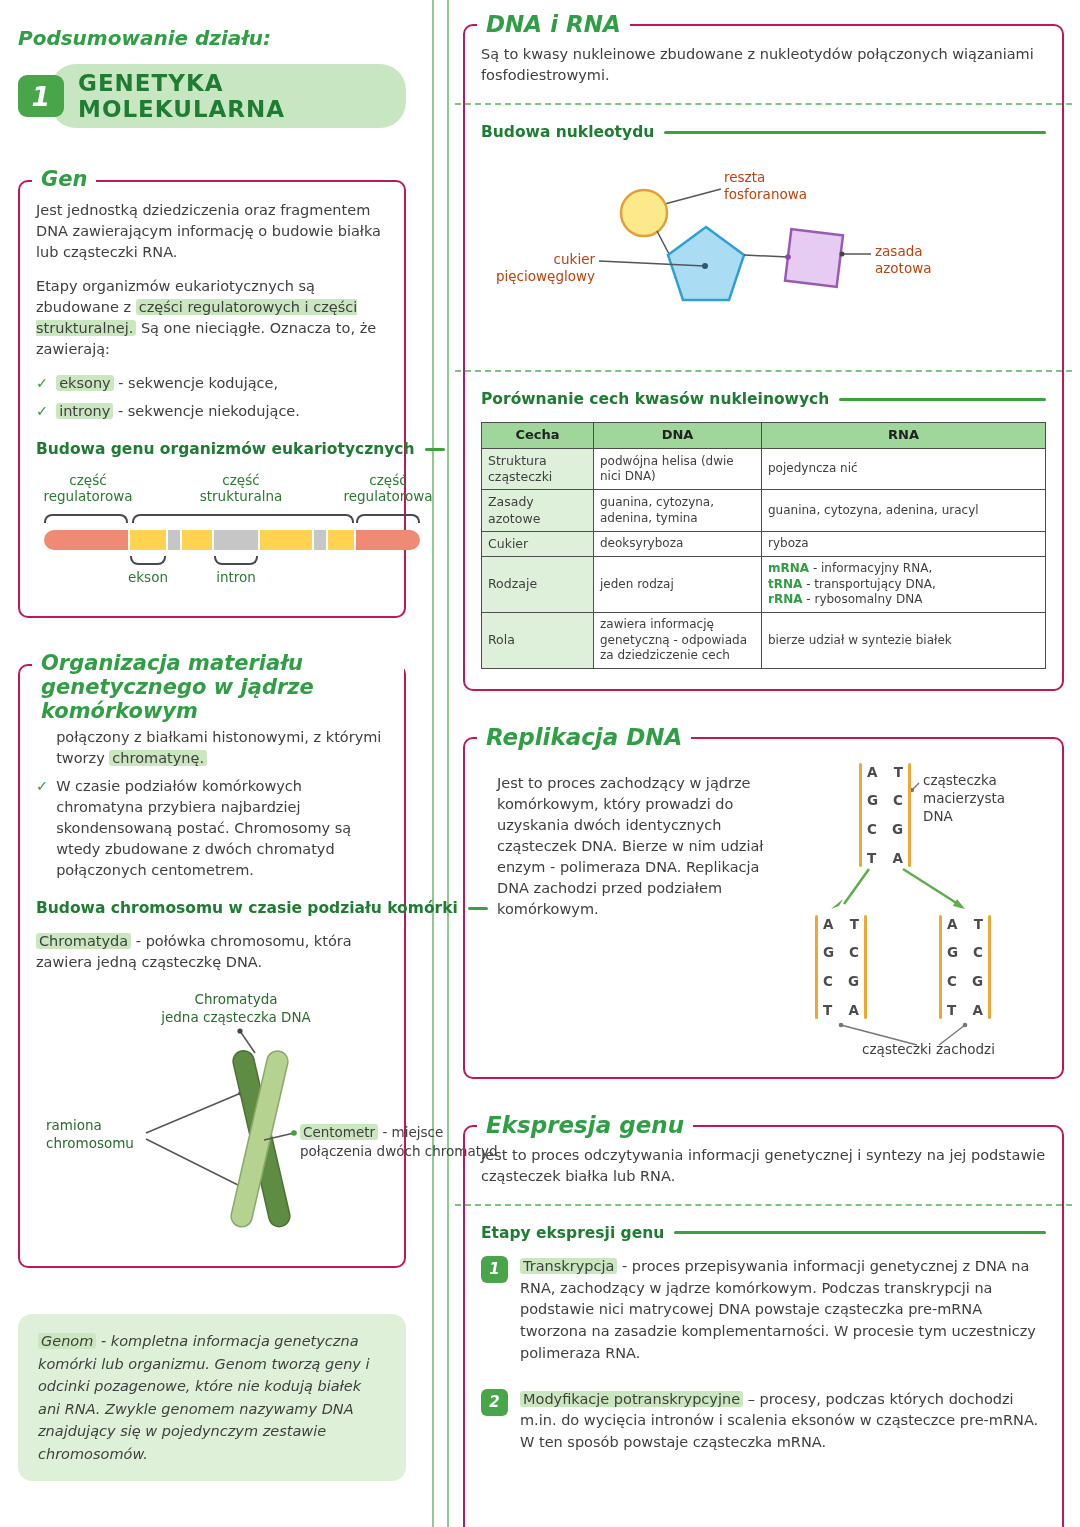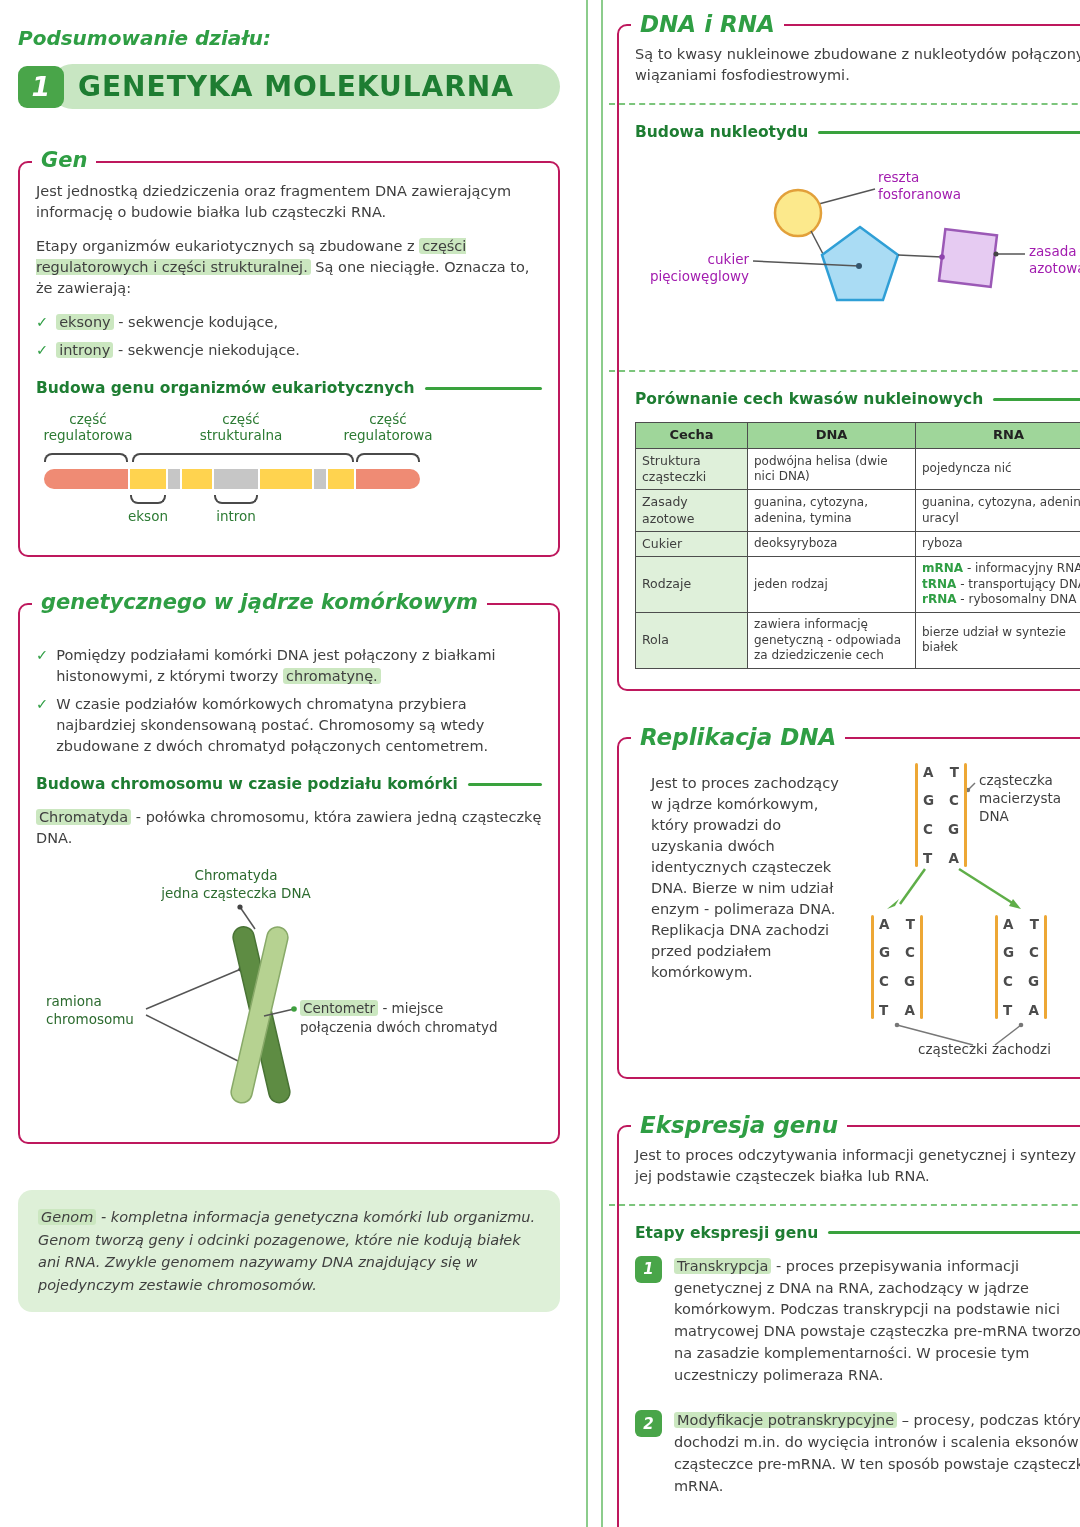--- a/index.html
+++ b/index.html
@@ -1,25 +1,25 @@
 <!DOCTYPE html>
 <html><head>
 <meta charset="utf-8">
 <style>
   *{margin:0;padding:0;box-sizing:border-box}
   body{width:1080px;height:1527px;background:#ffffff;font-family:"DejaVu Sans",sans-serif;color:#3f3f3f;overflow:hidden}
   .page{display:flex;width:1080px;height:1527px}
-  .col-left{width:586px;padding:26px 26px 0 18px;flex-shrink:0}
+  .col-left{width:432px;padding:26px 26px 0 18px;flex-shrink:0}
   .divider{width:17px;flex-shrink:0;border-left:2px solid #8ccc8c;border-right:2px solid #8ccc8c}
   .col-right{flex:1;padding:24px 16px 0 14px}
 
   .page-header{color:#2f9e44;font-weight:bold;font-style:italic;font-size:20px;margin-bottom:14px}
   .chapter{display:flex;align-items:center;margin-bottom:52px}
   .chapter-num{width:46px;height:42px;background:#49a549;color:#fff;font-size:27px;font-weight:bold;font-style:italic;display:flex;align-items:center;justify-content:center;border-radius:9px;position:relative;z-index:1}
-  .chapter-pill{flex:1;background:#c8e6c2;color:#1e7d32;font-weight:bold;font-size:28px;padding:6px 10px 6px 28px;margin-left:-14px;border-radius:26px;letter-spacing:1px}
+  .chapter-pill{flex:1;background:#c8e6c2;color:#1e7d32;font-weight:bold;font-size:23px;padding:6px 10px 6px 28px;margin-left:-14px;border-radius:26px;letter-spacing:1px}
 
   .nbox{position:relative;border:2px solid #be185d;border-radius:10px;padding:18px 16px 20px;margin-bottom:46px}
   .nbox-title{position:absolute;top:-15px;left:12px;background:#fff;padding:0 9px;color:#2f9e44;font-weight:bold;font-style:italic;font-size:21px;line-height:1.15}
   .t-lg{font-size:23px}
   .org-box{padding-top:40px}
   .body-text{font-size:14.5px;line-height:1.45;margin-bottom:13px}
   .hl{background:#cbe7c0;border-radius:3px;padding:0 3px}
   .bullet{display:flex;gap:8px;font-size:14.5px;line-height:1.45;margin-bottom:7px}
   .check{color:#2f9e44;font-weight:bold;flex-shrink:0}
   .subhead{display:flex;align-items:center;gap:10px;color:#1e7d32;font-weight:bold;font-size:15.5px;margin:18px 0 14px;white-space:nowrap}
@@ -41,21 +41,21 @@
   .gd-sub{position:absolute;top:97px;width:60px;text-align:center;color:#2c7a33;font-size:13.5px}
 
   
   .chrom-diagram{position:relative;height:255px;margin-top:18px}
   .cd-top-label{position:absolute;left:85px;top:0;width:230px;text-align:center;color:#2c6b2f;font-size:13.5px;line-height:1.3}
   .cd-arms-label{position:absolute;left:10px;top:126px;width:92px;text-align:left;color:#2c6b2f;font-size:13.5px;line-height:1.3}
   .cd-cent-label{position:absolute;left:264px;top:132px;width:200px;font-size:13.5px;line-height:1.4;color:#3f3f3f}
 
   
   .nuc-diagram{position:relative;width:467px;height:198px;margin:4px 0 0}
-  .nuc-label{position:absolute;color:#a21caf;font-size:13.5px;line-height:1.25}
+  .nuc-label{position:absolute;color:#c2410c;font-size:13.5px;line-height:1.25}
 
   
   table.cmp{border-collapse:collapse;width:100%;font-size:12px;line-height:1.3}
   .cmp th,.cmp td{border:1px solid #4d4d4d;padding:4px 6px;text-align:left;vertical-align:middle}
   .cmp th{background:#9fd69a;font-weight:bold;text-align:center;font-size:13px;color:#222}
   .cmp td.feat{background:#dff0da;font-size:12.5px}
   .cmp .c-feat{width:112px}
   .cmp .c-dna{width:168px}
   .rna-term{color:#2f9e44;font-weight:bold}
 
@@ -124,20 +124,21 @@
         </div>
         <div class="brace down" style="left:94px;width:36px;top:84px"></div>
         <div class="brace down" style="left:178px;width:44px;top:84px"></div>
         <div class="gd-sub" style="left:82px">ekson</div>
         <div class="gd-sub" style="left:170px">intron</div>
       </div>
     </section>
 
     <section class="nbox org-box">
       <div class="nbox-title">
+        <div>Organizacja materiału</div>
         <div>genetycznego w jądrze komórkowym</div>
       </div>
       <div class="bullet">
         <span class="check">✓</span>
         <span><span>Pomiędzy podziałami komórki DNA jest połączony z białkami histonowymi, z którymi tworzy </span><span class="hl">chromatynę.</span></span>
       </div>
       <div class="bullet">
         <span class="check">✓</span>
         <span>W czasie podziałów komórkowych chromatyna przybiera najbardziej skondensowaną postać. Chromosomy są wtedy zbudowane z dwóch chromatyd połączonych centometrem.</span>
       </div>

